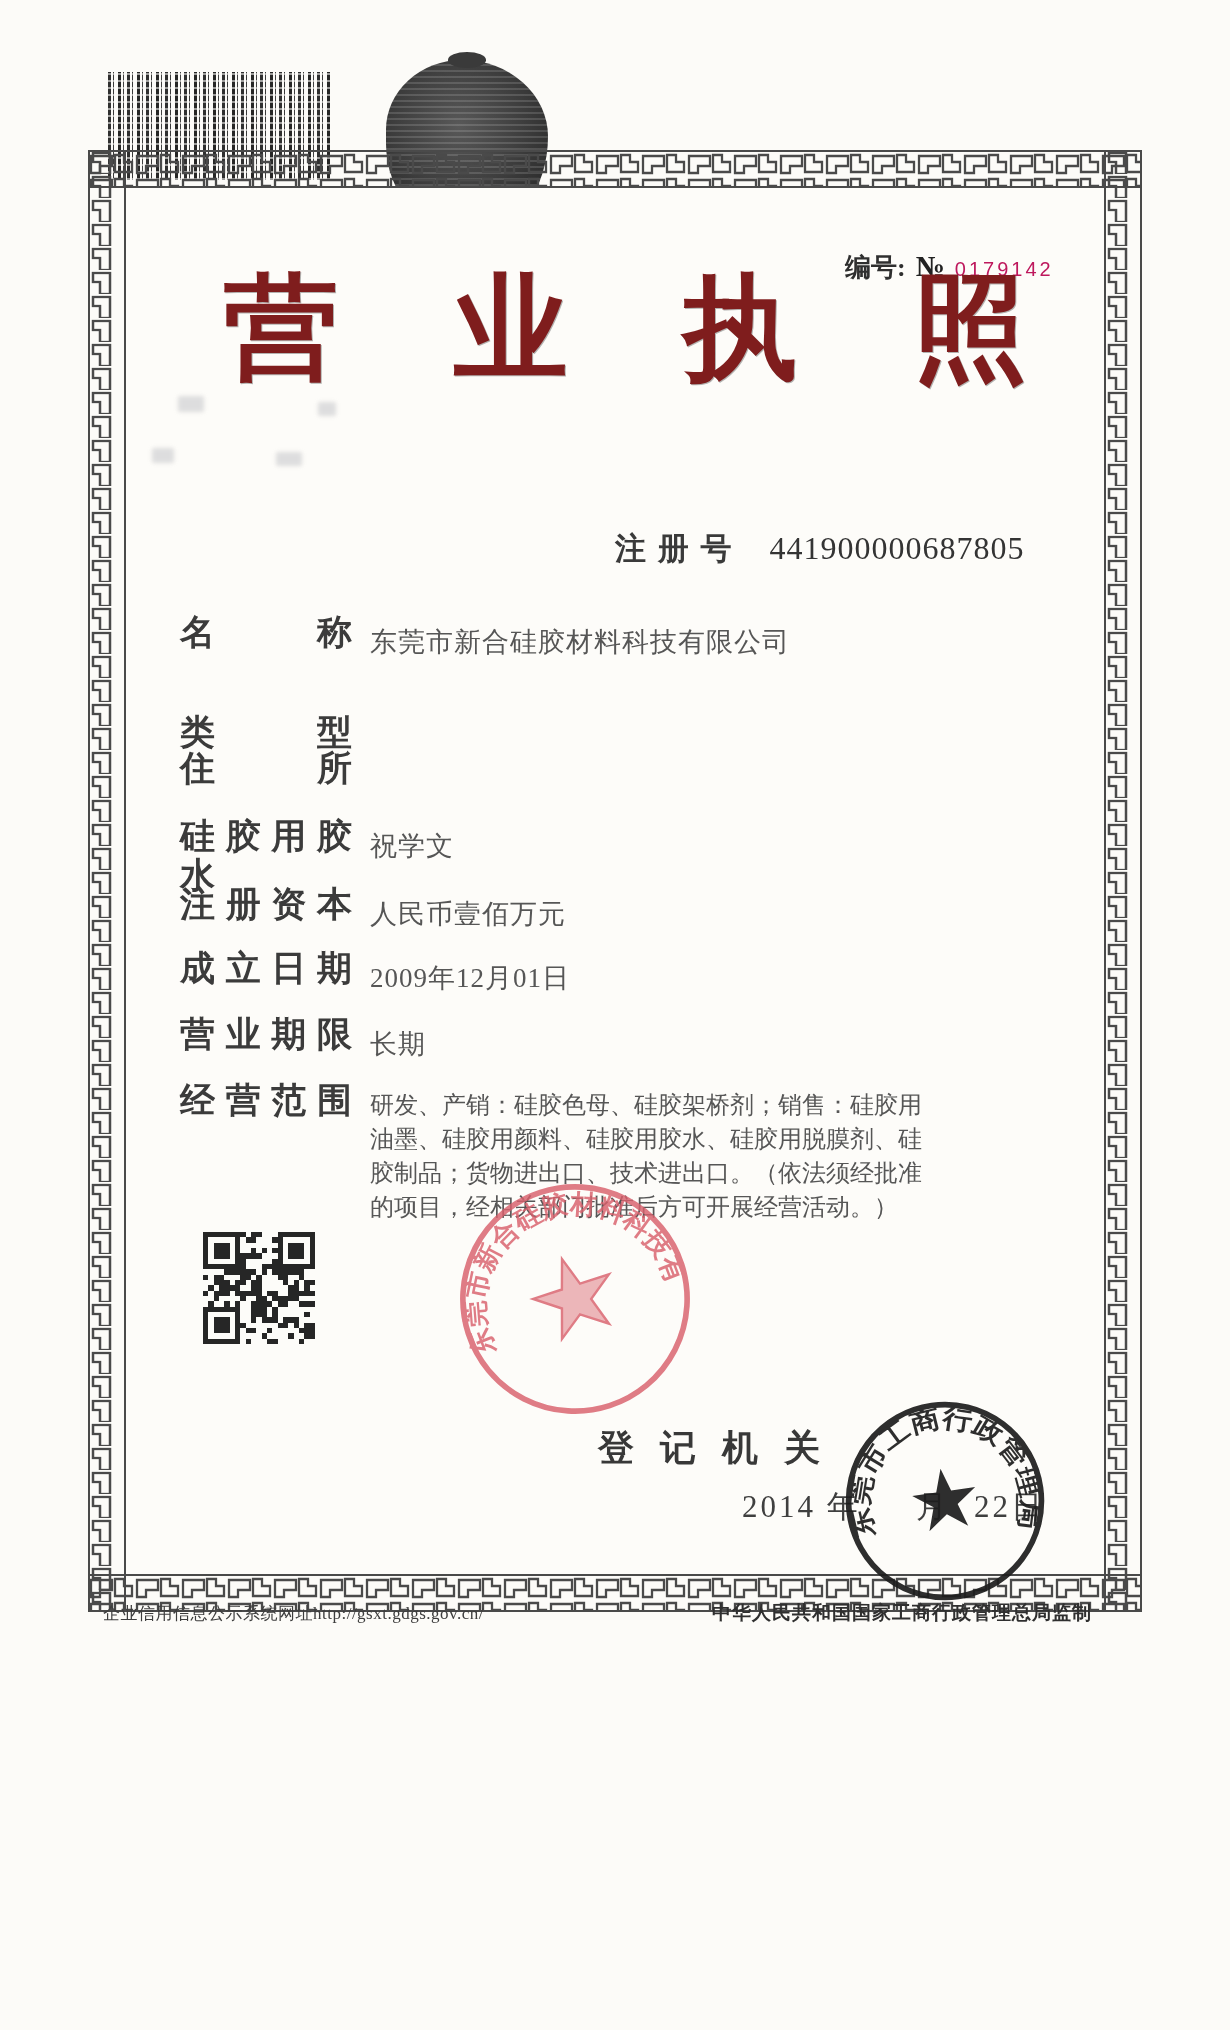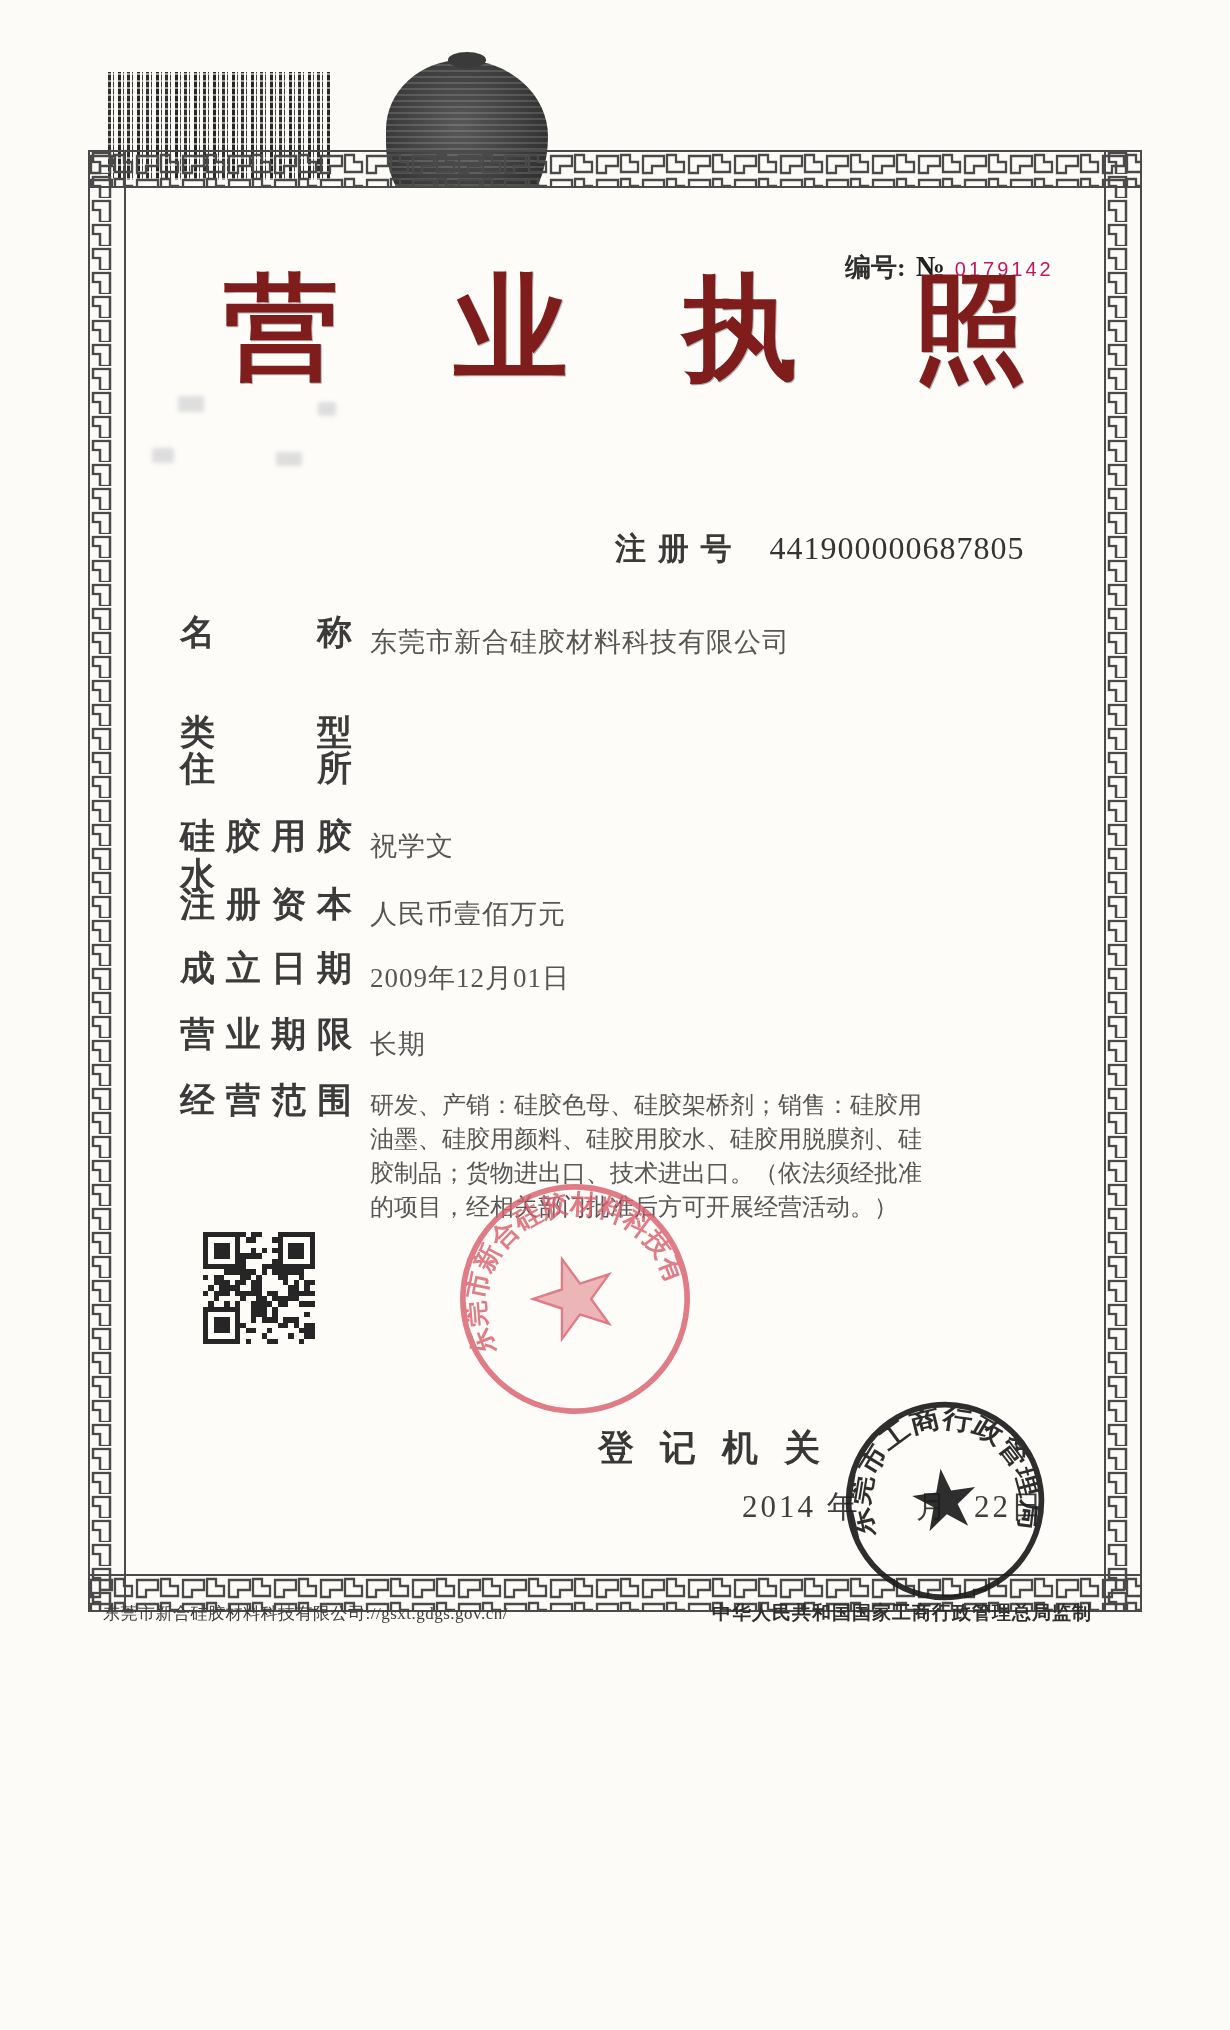--- a/index.html
+++ b/index.html
@@ -425,16 +425,16 @@
       <path d="M110,76 L117.9,100 L143.3,100 L122.7,114.9 L130.5,139 L110,124 L89.5,139 L97.3,114.9 L76.7,100 L102.1,100 Z" fill="#1d1d1d"></path>
       <defs>
           <path id="blackTextArc" d="M 34 138 A 80 80 0 1 1 186 138" fill="none"></path>
         </defs>
       <text font-size="27" font-weight="700" fill="#1d1d1d" font-family="Liberation Serif, serif">
         <textPath href="#blackTextArc" startOffset="3" textLength="310" lengthAdjust="spacingAndGlyphs">东莞市工商行政管理局</textPath>
       </text>
     </svg>
   </div>
 
-  <div class="footer-left">东莞市新合硅胶材料科技有限公司://gsxt.gdgs.gov.cn/</div>
+  <div class="footer-left">企业信用信息公示系统网址http://gsxt.gdgs.gov.cn/</div>
   <div class="footer-right">中华人民共和国国家工商行政管理总局监制</div>
 
 </div>
 
 </body></html>

